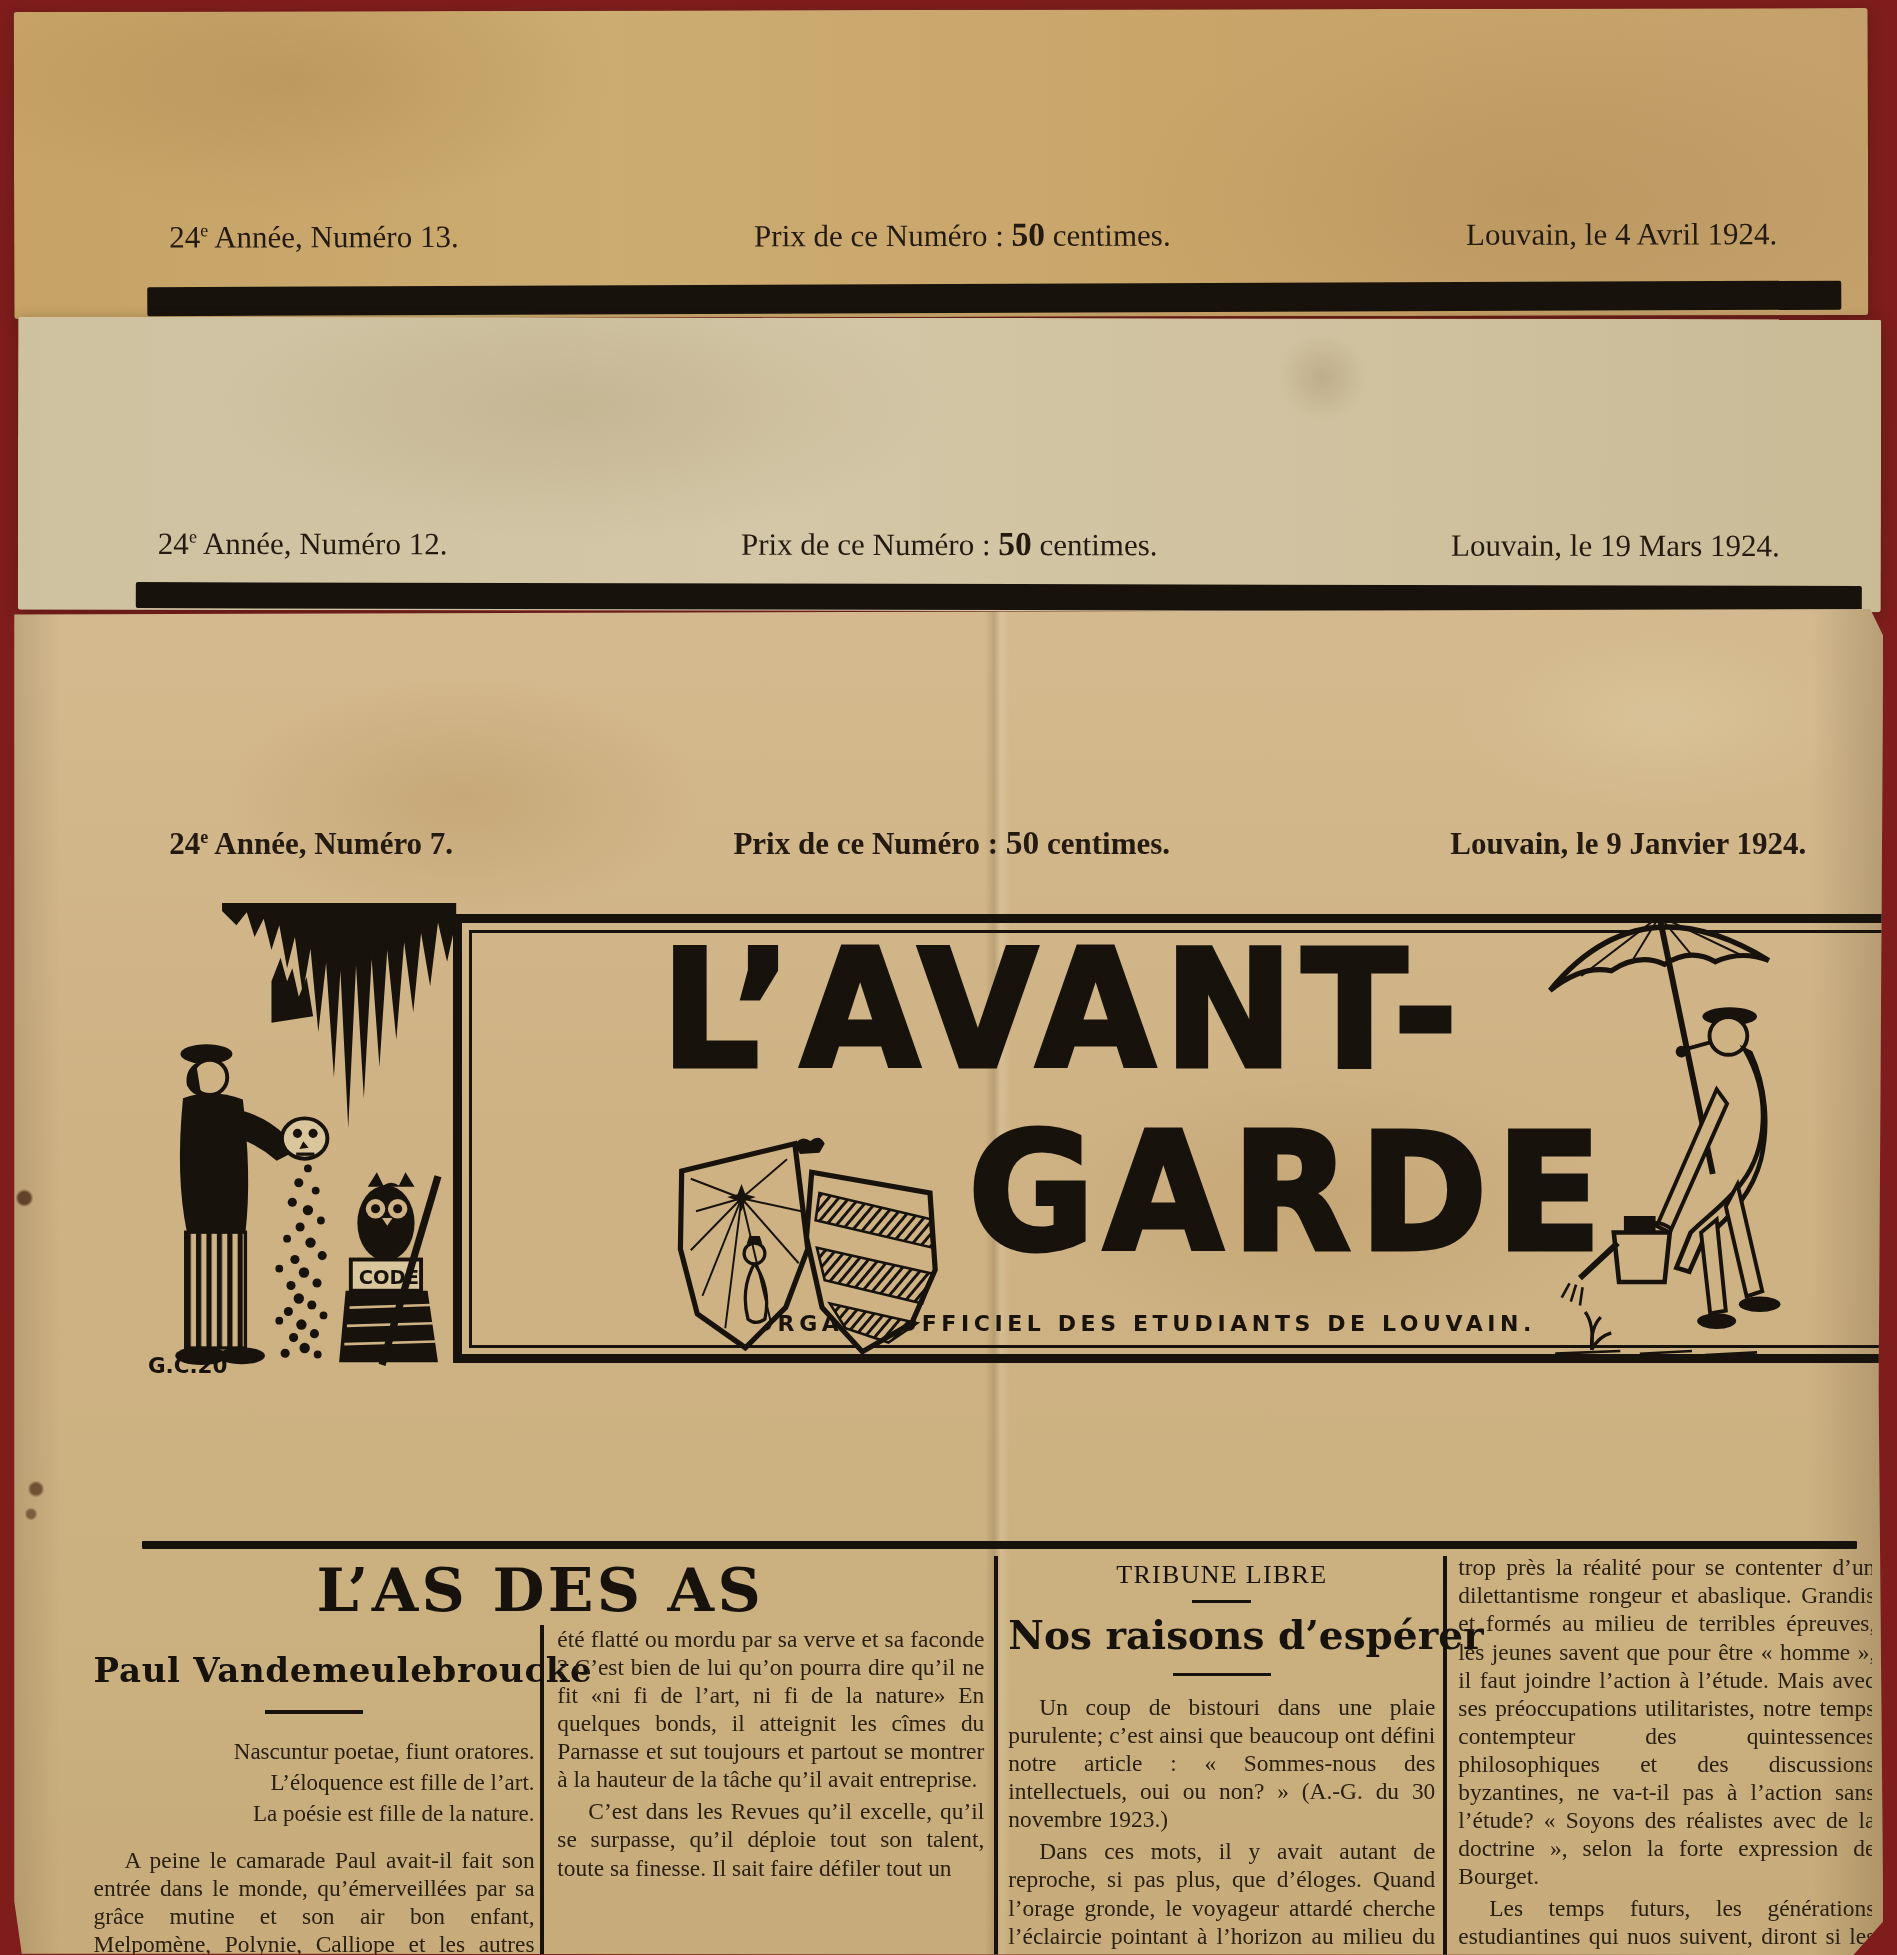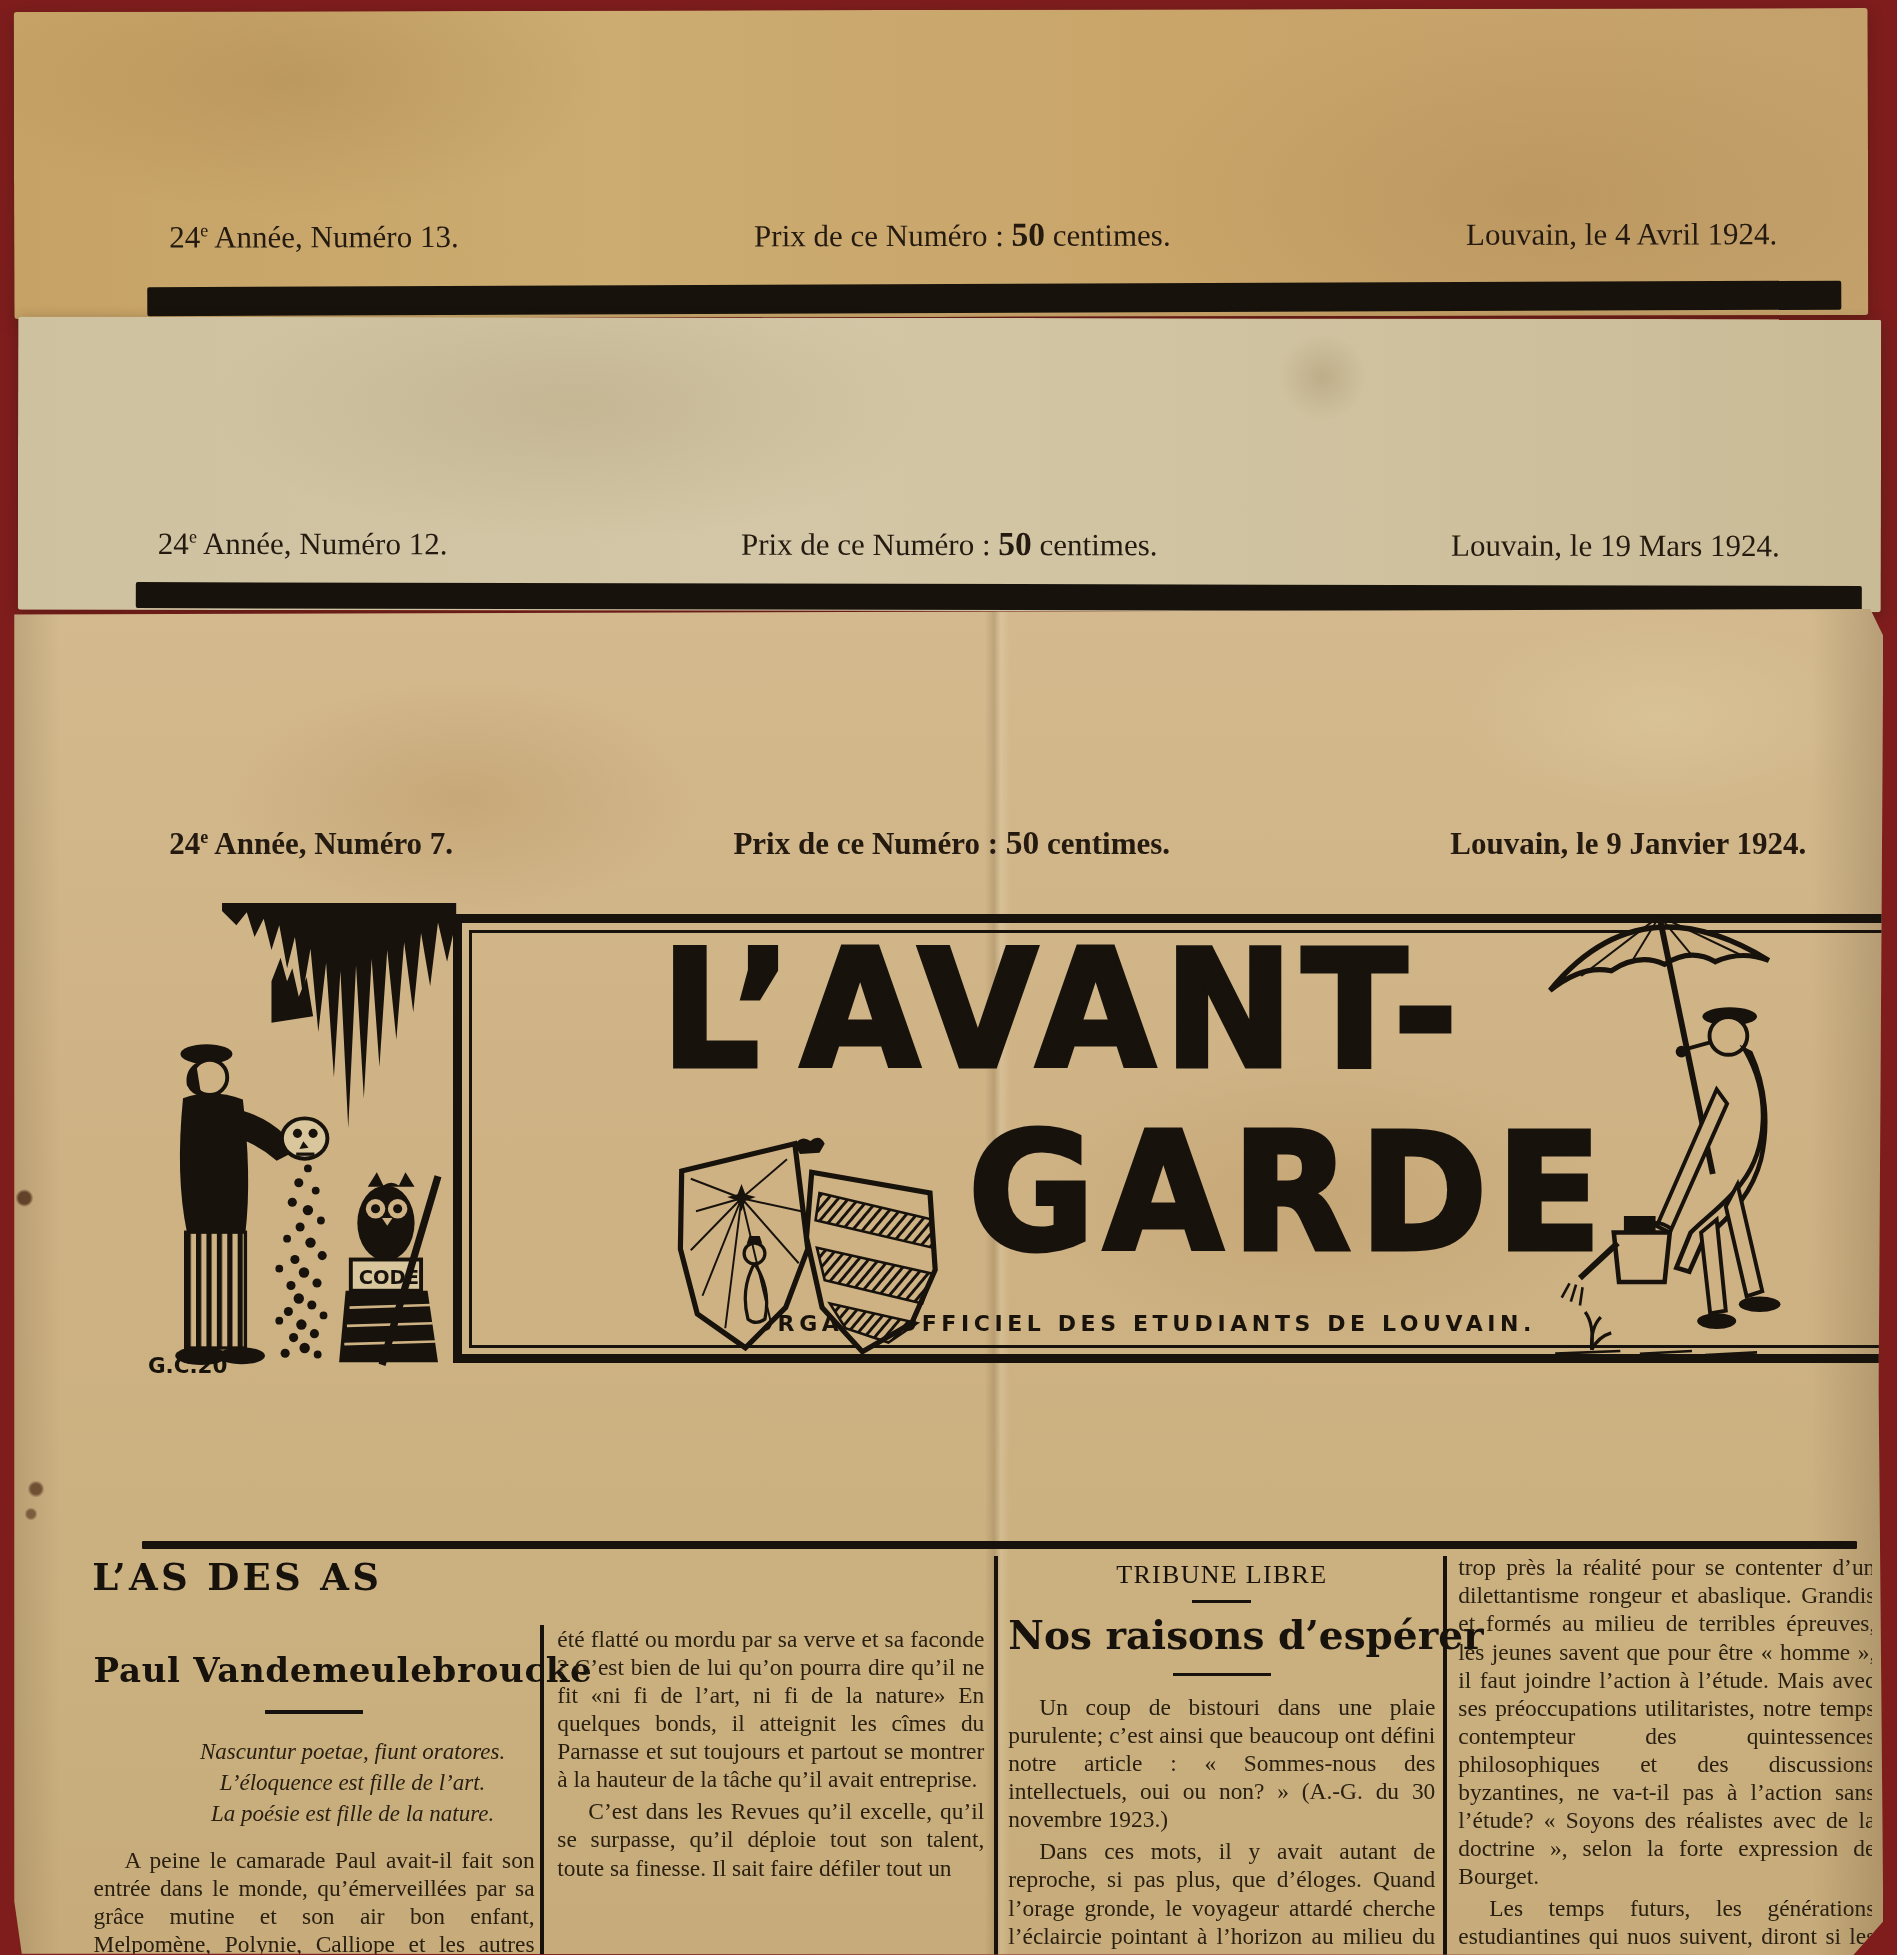--- a/index.html
+++ b/index.html
@@ -59,34 +59,34 @@
   .right-illo{position:absolute;left:1528px;top:285px;z-index:4;}
   .article-rule{position:absolute;left:128px;right:26px;top:932px;height:7.8px;background:#17120c;border-radius:1.3px;}
 
   
   .articles{position:absolute;left:78px;top:943px;width:1780px;bottom:0;overflow:hidden;
     font-family:"Liberation Serif",serif;color:#2a2012;}
   .colrule{position:absolute;width:3.3px;background:#17120c;bottom:0;}
   .colrule.r1{left:448px;top:73px;}
   .colrule.r2{left:902px;top:3.9px;}
   .colrule.r3{left:1351px;top:3.9px;}
-  .headline-main{position:absolute;left:0;top:2.6px;width:896px;text-align:left;
-    font-family:"DejaVu Serif",serif;font-weight:bold;font-size:37px;letter-spacing:3.3px;color:#17120c;}
+  .headline-main{position:absolute;left:0;top:2.6px;width:896px;text-align:center;
+    font-family:"DejaVu Serif",serif;font-weight:bold;font-size:60px;letter-spacing:3.3px;color:#17120c;}
   .col{position:absolute;font-size:23.4px;line-height:1.2;text-align:justify;}
   .col p{margin:0 0 3.9px 0;text-indent:31px;}
   .col p.noindent{text-indent:0;}
   .col1{left:1.3px;top:98px;width:441px;}
   .col2{left:465px;top:73px;width:427px;}
   .col3{left:916px;top:6.5px;width:427px;}
   .col4{left:1366px;top:1.3px;width:417px;}
   .subhead{font-family:"DejaVu Serif",serif;font-weight:bold;font-size:34px;text-align:center;
     letter-spacing:0.7px;color:#17120c;white-space:nowrap;}
   .sm-divider{width:98px;height:3.3px;background:#17120c;margin:19.5px auto 22px auto;}
   .sm-divider.thin{width:59px;height:2.6px;margin:10.4px auto 9px auto;}
-  .epigraph{margin:0 0 17px 77px;font-style:italic;font-size:23px;line-height:1.35;text-align:center;}
+  .epigraph{margin:0 0 17px 77px;font-size:23px;line-height:1.35;text-align:right;}
   .kicker{font-weight:normal;font-size:26px;letter-spacing:1.3px;text-align:center;color:#17120c;}
   .headline-trib{font-family:"DejaVu Serif",serif;font-weight:bold;font-size:39px;text-align:center;
     color:#17120c;white-space:nowrap;margin-top:3.9px;}
 </style>
 </head>
 <body>
 
 <div class="scene">
 
   <div class="sheet" id="sheet13">

